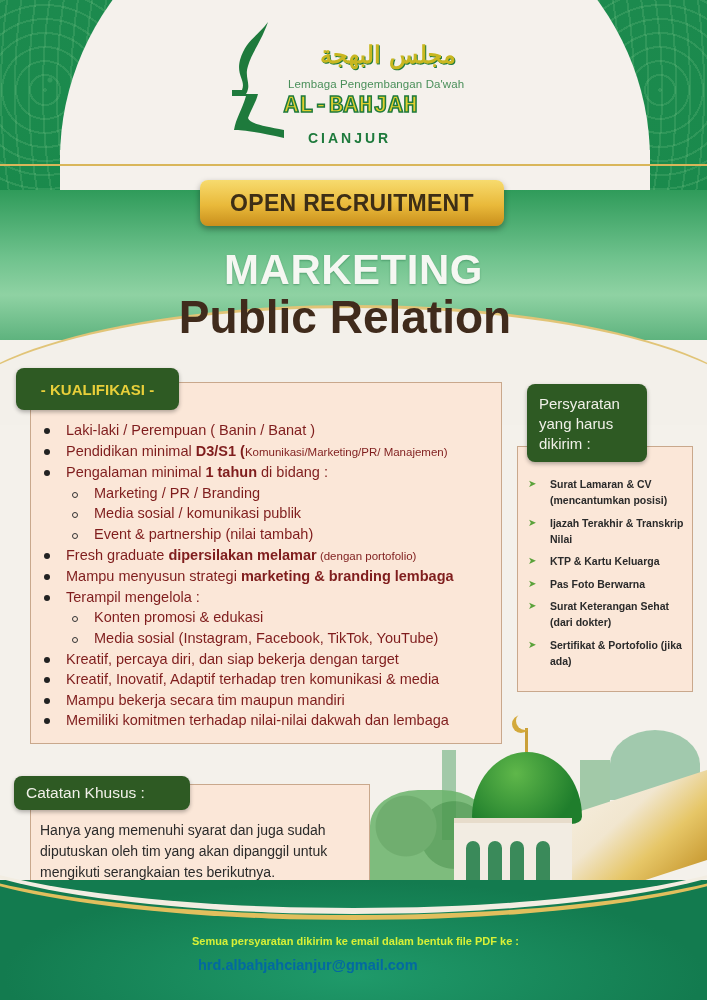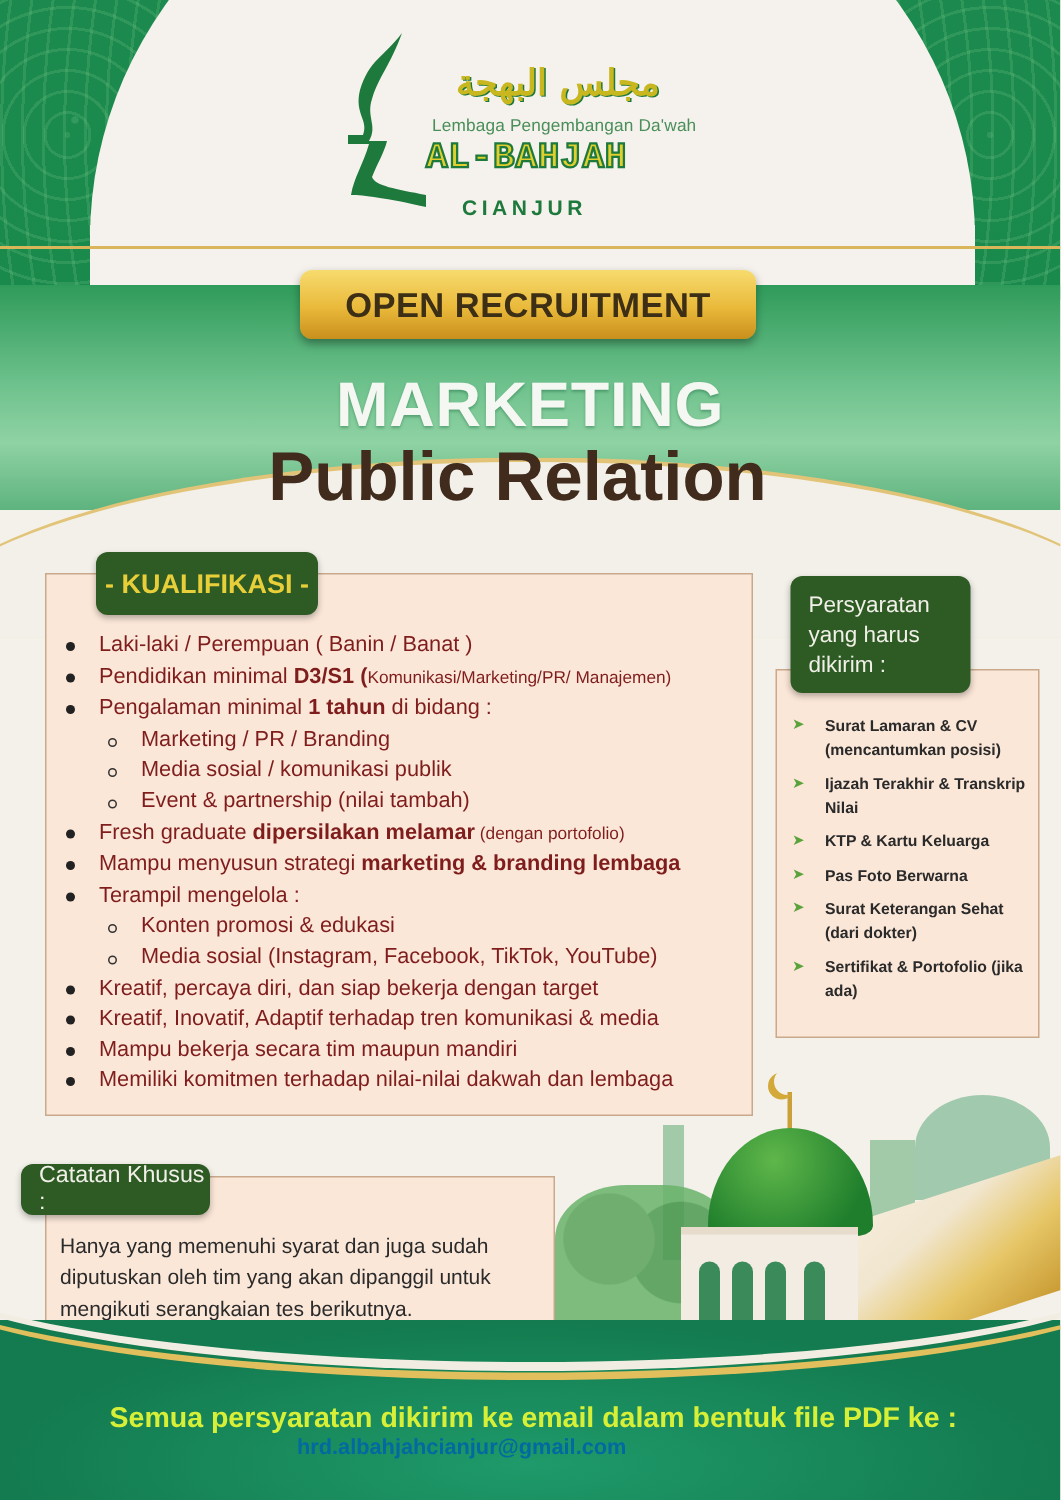--- a/index.html
+++ b/index.html
@@ -36,21 +36,21 @@
   .mid-curve {
     position: absolute; left: -60px; top: 305px; width: 827px; height: 120px;
     background: #f3f0ea;
     border-radius: 50% 50% 0 0 / 100% 100% 0 0;
     border-top: 3px solid #e1c477;
   }
 
   
   .logo { position: absolute; left: 228px; top: 18px; width: 260px; height: 130px; }
   .logo-mark { position: absolute; left: 0; top: 0; }
-  .logo-arabic { position: absolute; left: 44px; top: 22px; width: 200px; text-align: center; font-family: "DejaVu Serif", serif; font-size: 24px; font-weight: bold; color: #c9b720; text-shadow: 1px 1px 0 #1e7a3c; }
+  .logo-arabic { position: absolute; left: 60px; top: 22px; width: 200px; text-align: center; font-family: "DejaVu Serif", serif; font-size: 24px; font-weight: bold; color: #c9b720; text-shadow: 1px 1px 0 #1e7a3c; }
   .logo-sub { position: absolute; left: 60px; top: 60px; font-size: 11.5px; color: #4a8f5a; letter-spacing: 0.1px; }
   .logo-name { position: absolute; left: 56px; top: 74px; font-size: 24px; font-weight: bold; color: #e0cf2e; letter-spacing: 0.5px; -webkit-text-stroke: 1.5px #1e7a3c; font-family: Liberation Mono, monospace; }
   .logo-city { position: absolute; left: 80px; top: 112px; font-size: 14px; font-weight: bold; color: #1e7a3c; letter-spacing: 3px; }
 
   
   .badge {
     position: absolute; left: 200px; top: 180px; width: 304px; height: 46px;
     background: linear-gradient(180deg, #f7db6e 0%, #e9b93a 55%, #c98f1c 100%);
     border-radius: 8px;
     box-shadow: 0 3px 6px rgba(0,0,0,0.35);
@@ -63,21 +63,21 @@
 
   
   .qual-box {
     position: absolute; left: 30px; top: 382px; width: 472px; height: 362px;
     background: #fbe7d8; border: 1.5px solid #c9a88c;
   }
   .tag {
     position: absolute; background: #2e5a23; color: #e8cf3a;
     border-radius: 8px; font-weight: bold; box-shadow: 0 2px 4px rgba(0,0,0,0.3);
   }
-  .qual-tag { left: 16px; top: 368px; width: 148px; height: 42px; display: flex; align-items: center; justify-content: center; font-size: 18px; margin-left: 48px; }
+  .qual-tag { left: 16px; top: 368px; width: 163px; height: 42px; display: flex; align-items: center; justify-content: center; font-size: 15px; }
   .qual-list { position: absolute; left: 44px; top: 420px; width: 458px; list-style: none; }
   .qual-list li { position: relative; font-size: 14.5px; color: #7f1d1d; line-height: 20.6px; padding-left: 22px; white-space: nowrap; }
   .qual-list li.main::before { content: ""; position: absolute; left: 0; top: 8px; width: 6px; height: 6px; border-radius: 50%; background: #222; }
   .qual-list li.sub { padding-left: 50px; }
   .qual-list li.sub::before { content: ""; position: absolute; left: 28px; top: 9px; width: 4px; height: 4px; border-radius: 50%; border: 1px solid #333; }
   .small { font-size: 11.5px; }
   b { font-weight: bold; }
 
   
   .req-box { position: absolute; left: 517px; top: 446px; width: 176px; height: 246px; background: #fbe7d8; border: 1.5px solid #c9a88c; }
@@ -93,40 +93,40 @@
   .trees { position: absolute; left: 0; top: 90px; width: 120px; height: 90px; background: radial-gradient(circle at 30% 40%, #5aa35a 0 30%, transparent 31%), radial-gradient(circle at 70% 50%, #4c9a4e 0 35%, transparent 36%), #6ab36a; border-radius: 40% 40% 0 0; opacity: 0.85; }
   .dome { position: absolute; left: 102px; top: 52px; width: 110px; height: 72px; background: radial-gradient(circle at 40% 30%, #5fb74a, #1f7e2c 75%); border-radius: 50% 50% 10% 10% / 90% 90% 10% 10%; }
   .crescent { position: absolute; left: 146px; top: 12px; width: 18px; height: 18px; border-radius: 50%; box-shadow: -4px 3px 0 0 #d3a93a; }
   .spire { position: absolute; left: 155px; top: 28px; width: 3px; height: 26px; background: #caa038; }
   .mosque-body { position: absolute; left: 84px; top: 118px; width: 118px; height: 66px; background: #f2ece2; border-top: 5px solid #e7dccb; }
   .arch { position: absolute; top: 18px; width: 14px; height: 42px; background: #3a8a5a; border-radius: 7px 7px 0 0; }
   .gold-sweep { position: absolute; left: 150px; top: 100px; width: 190px; height: 90px; background: linear-gradient(150deg, #f7efe0 0%, #f1e6cf 40%, #e6c667 70%, #c99b33 100%); transform: skewY(-18deg); }
 
   
   .note-box { position: absolute; left: 30px; top: 784px; width: 340px; height: 102px; background: #fbe7d8; border: 1.5px solid #c9a88c; }
-  .note-tag { left: 14px; top: 776px; width: 126px; height: 34px; color: #f0f0e8; font-weight: normal; font-size: 15.5px; display: flex; align-items: center; padding-left: 12px; }
+  .note-tag { left: 14px; top: 776px; width: 176px; height: 34px; color: #f0f0e8; font-weight: normal; font-size: 15.5px; display: flex; align-items: center; padding-left: 12px; }
   .note-text { position: absolute; left: 40px; top: 820px; width: 322px; font-size: 14px; line-height: 21px; color: #2a2a2a; }
 
   
   .bottom-green {
     position: absolute; left: 0; top: 880px; width: 707px; height: 120px;
     background: radial-gradient(ellipse at 50% 80%, #1f9a6a 0%, #137b4f 70%);
   }
   .bottom-curve {
     position: absolute; left: -80px; top: 840px; width: 867px; height: 80px;
     background: transparent;
     border-bottom: 5px solid #e1bf5d;
     border-radius: 0 0 50% 50% / 0 0 100% 100%;
   }
   .bottom-curve2 {
     position: absolute; left: -80px; top: 830px; width: 867px; height: 84px;
     border-bottom: 6px solid #f2ede2;
     border-radius: 0 0 50% 50% / 0 0 100% 100%;
   }
-  .footer-line { position: absolute; left: 0; top: 935px; width: 707px; text-align: center; padding-left: 4px; font-size: 19px; font-weight: bold; color: #d7f037; }
+  .footer-line { position: absolute; left: 0; top: 935px; width: 707px; text-align: center; padding-left: 4px; font-size: 11px; font-weight: bold; color: #d7f037; }
   .footer-email { position: absolute; left: 198px; top: 957px; font-size: 14.5px; font-weight: bold; color: #0369a1; }
 </style>
 </head>
 <body>
 
 <div class="poster">
 
   <div class="top-green"></div>
   <div class="top-arch"></div>
   <div class="top-arch-base"></div>

